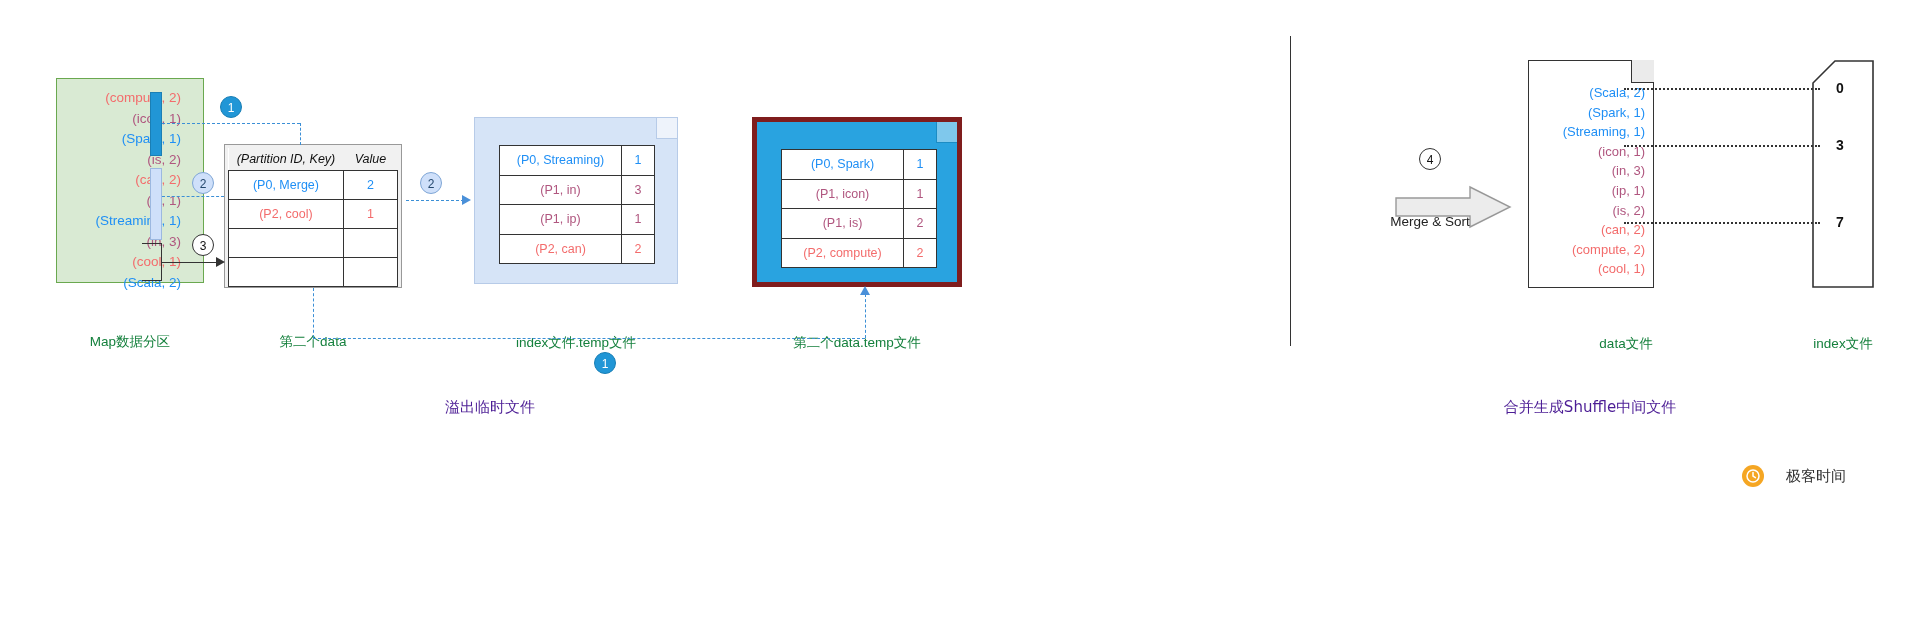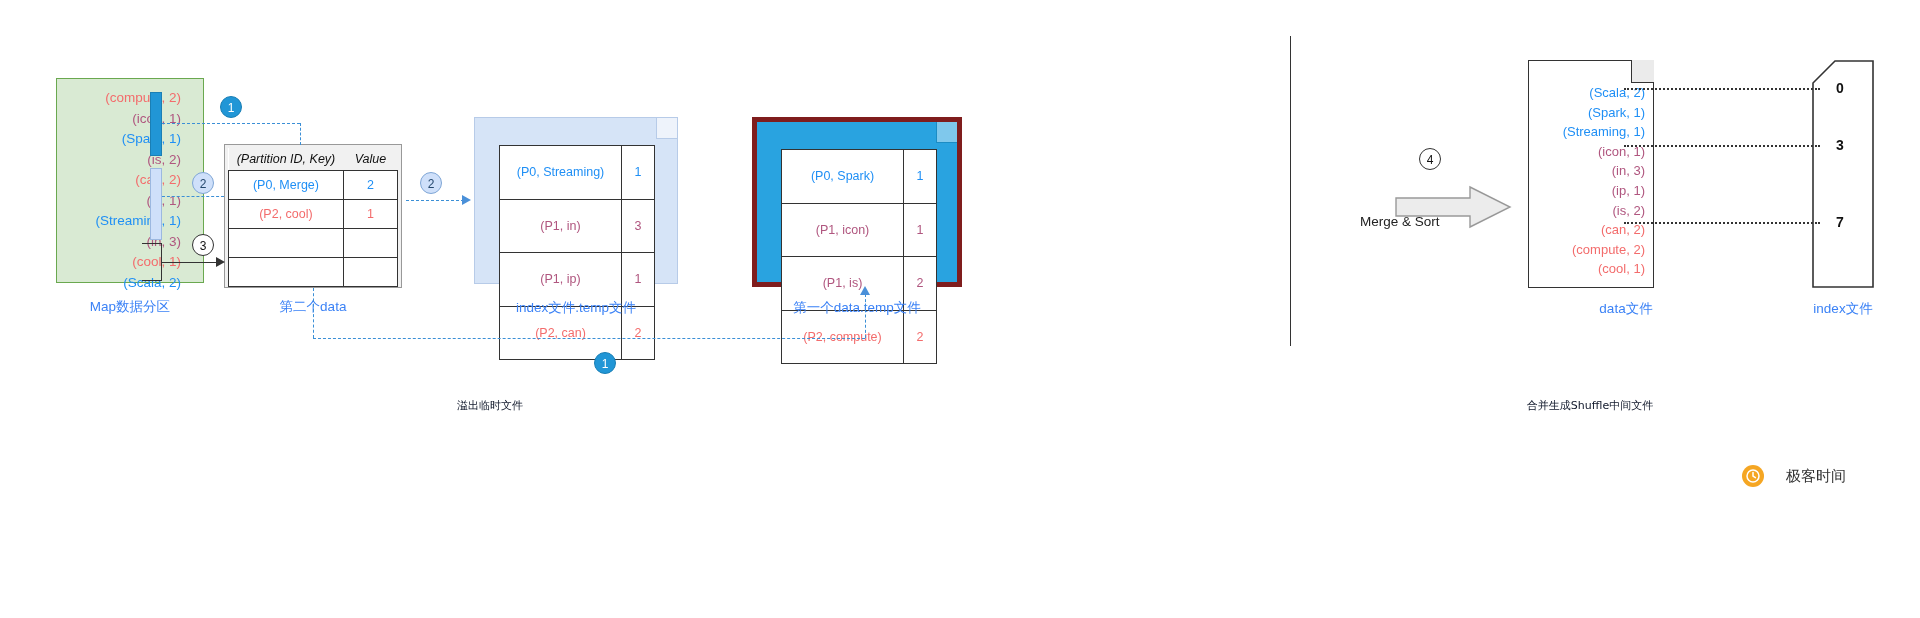--- a/index.html
+++ b/index.html
@@ -39,26 +39,26 @@
   
   .file{position:absolute;box-sizing:border-box;}
   #file2{left:474px;top:117px;width:204px;height:167px;background:#d6e4f7;border:1px solid #b7cbe8;}
   #file2 .fold{position:absolute;right:0;top:0;width:20px;height:20px;
      background:#eef3fb;border-left:1px solid #b7cbe8;border-bottom:1px solid #b7cbe8;}
   #file1{left:752px;top:117px;width:210px;height:170px;background:#29a3e0;border:5px solid #7f1d1d;}
   #file1 .fold{position:absolute;right:0;top:0;width:20px;height:20px;
      background:#7fc8ec;border-left:1px solid #1b8cc4;border-bottom:1px solid #1b8cc4;}
 
   .ftable{position:absolute;left:24px;top:27px;border-collapse:collapse;background:#fff;table-layout:fixed;}
-  .ftable td{border:1.4px solid #333;height:28.5px;font-size:12.5px;text-align:center;padding:12px;}
+  .ftable td{border:1.4px solid #333;height:28.5px;font-size:12.5px;text-align:center;padding:0;}
   .ftable col.k{width:122px;}
   .ftable col.v{width:33px;}
 
   
-  .caption{position:absolute;font-size:13.5px;color:#3b82f6;text-align:center;white-space:nowrap;}
+  .caption{position:absolute;font-size:13.5px;color:#15803d;text-align:center;white-space:nowrap;margin-top:35px;}
 
   
   .badge{position:absolute;width:22px;height:22px;border-radius:50%;
       font-size:12px;line-height:22px;text-align:center;box-sizing:border-box;}
   .badge.filled{background:#2196d6;color:#fff;border:1px solid #1a7fb5;}
   .badge.soft{background:#cfe0fa;color:#24486e;border:1px solid #7fa6d6;}
   .badge.plain{background:#fff;color:#111;border:1.4px solid #333;}
 
   
   .dash-h{position:absolute;border-top:1.4px dashed #3b8fd6;height:0;}
@@ -70,34 +70,34 @@
   .ah-blue{border-left:9px solid #4a90d9;}
   .arrowhead-u{position:absolute;width:0;height:0;
      border-left:5px solid transparent;border-right:5px solid transparent;
      border-bottom:9px solid #4a90d9;}
 
   
   #divider{left:1290px;top:36px;width:0;height:310px;border-left:1.6px solid #333;}
 
   
   #merge-arrow{left:1394px;top:185px;}
-  #merge-label{left:1360px;top:214px;width:140px;text-align:left;font-size:13.5px;color:#222;}
+  #merge-label{left:1360px;top:214px;width:140px;text-align:center;font-size:13.5px;color:#222;}
 
   
   #data-file{left:1528px;top:60px;width:126px;height:228px;background:#fff;
       border:1.5px solid #333;box-sizing:border-box;}
   #data-file .fold{position:absolute;right:-1px;top:-1px;width:22px;height:22px;
       background:#ebebeb;border-left:1.5px solid #333;border-bottom:1.5px solid #333;}
   #data-file .kv{text-align:right;font-size:13px;line-height:19.6px;padding-right:8px;white-space:nowrap;}
   #index-clip{position:absolute;left:1812px;top:60px;width:62px;height:228px;}
   .idx-num{position:absolute;font-size:14px;font-weight:bold;color:#111;}
   .dotline{position:absolute;border-top:2.2px dotted #333;height:0;}
 
   
-  .section-title{position:absolute;font-size:11px;color:#0f172a;text-align:center;white-space:nowrap;}
+  .section-title{position:absolute;font-size:15px;color:#4c1d95;text-align:center;white-space:nowrap;}
 
   
   #watermark{left:1742px;top:465px;display:flex;align-items:center;gap:22px;}
   #watermark .wm-circle{width:22px;height:22px;border-radius:50%;background:#f5a623;
      display:flex;align-items:center;justify-content:center;}
   #watermark .wm-text{font-size:15px;color:#333;}
 </style>
 </head>
 <body>
 
@@ -203,21 +203,21 @@
           <td class="c-purple">(P1,  is)</td>
           <td class="c-purple">2</td>
         </tr>
         <tr>
           <td class="c-red">(P2,  compute)</td>
           <td class="c-red">2</td>
         </tr>
       </tbody>
   </table>
 </div>
-<div class="caption" style="left:734px;top:299px;width:246px;">第一个data.temp文件</div>
+<div class="caption" style="left:734px;top:299px;width:246px;">第二个data.temp文件</div>
 
 <div class="dash-h" style="left:162px;top:123px;width:138px;"></div>
 <div class="dash-v" style="left:300px;top:123px;height:22px;"></div>
 <div class="badge filled" style="left:220px;top:96px;">1</div>
 
 <div class="dash-h" style="left:162px;top:196px;width:62px;"></div>
 <div class="badge soft" style="left:192px;top:172px;">2</div>
 
 <div class="solid-h" style="left:162px;top:262px;width:56px;"></div>
 <div class="arrowhead-r ah-dark" style="left:216px;top:257px;"></div>

